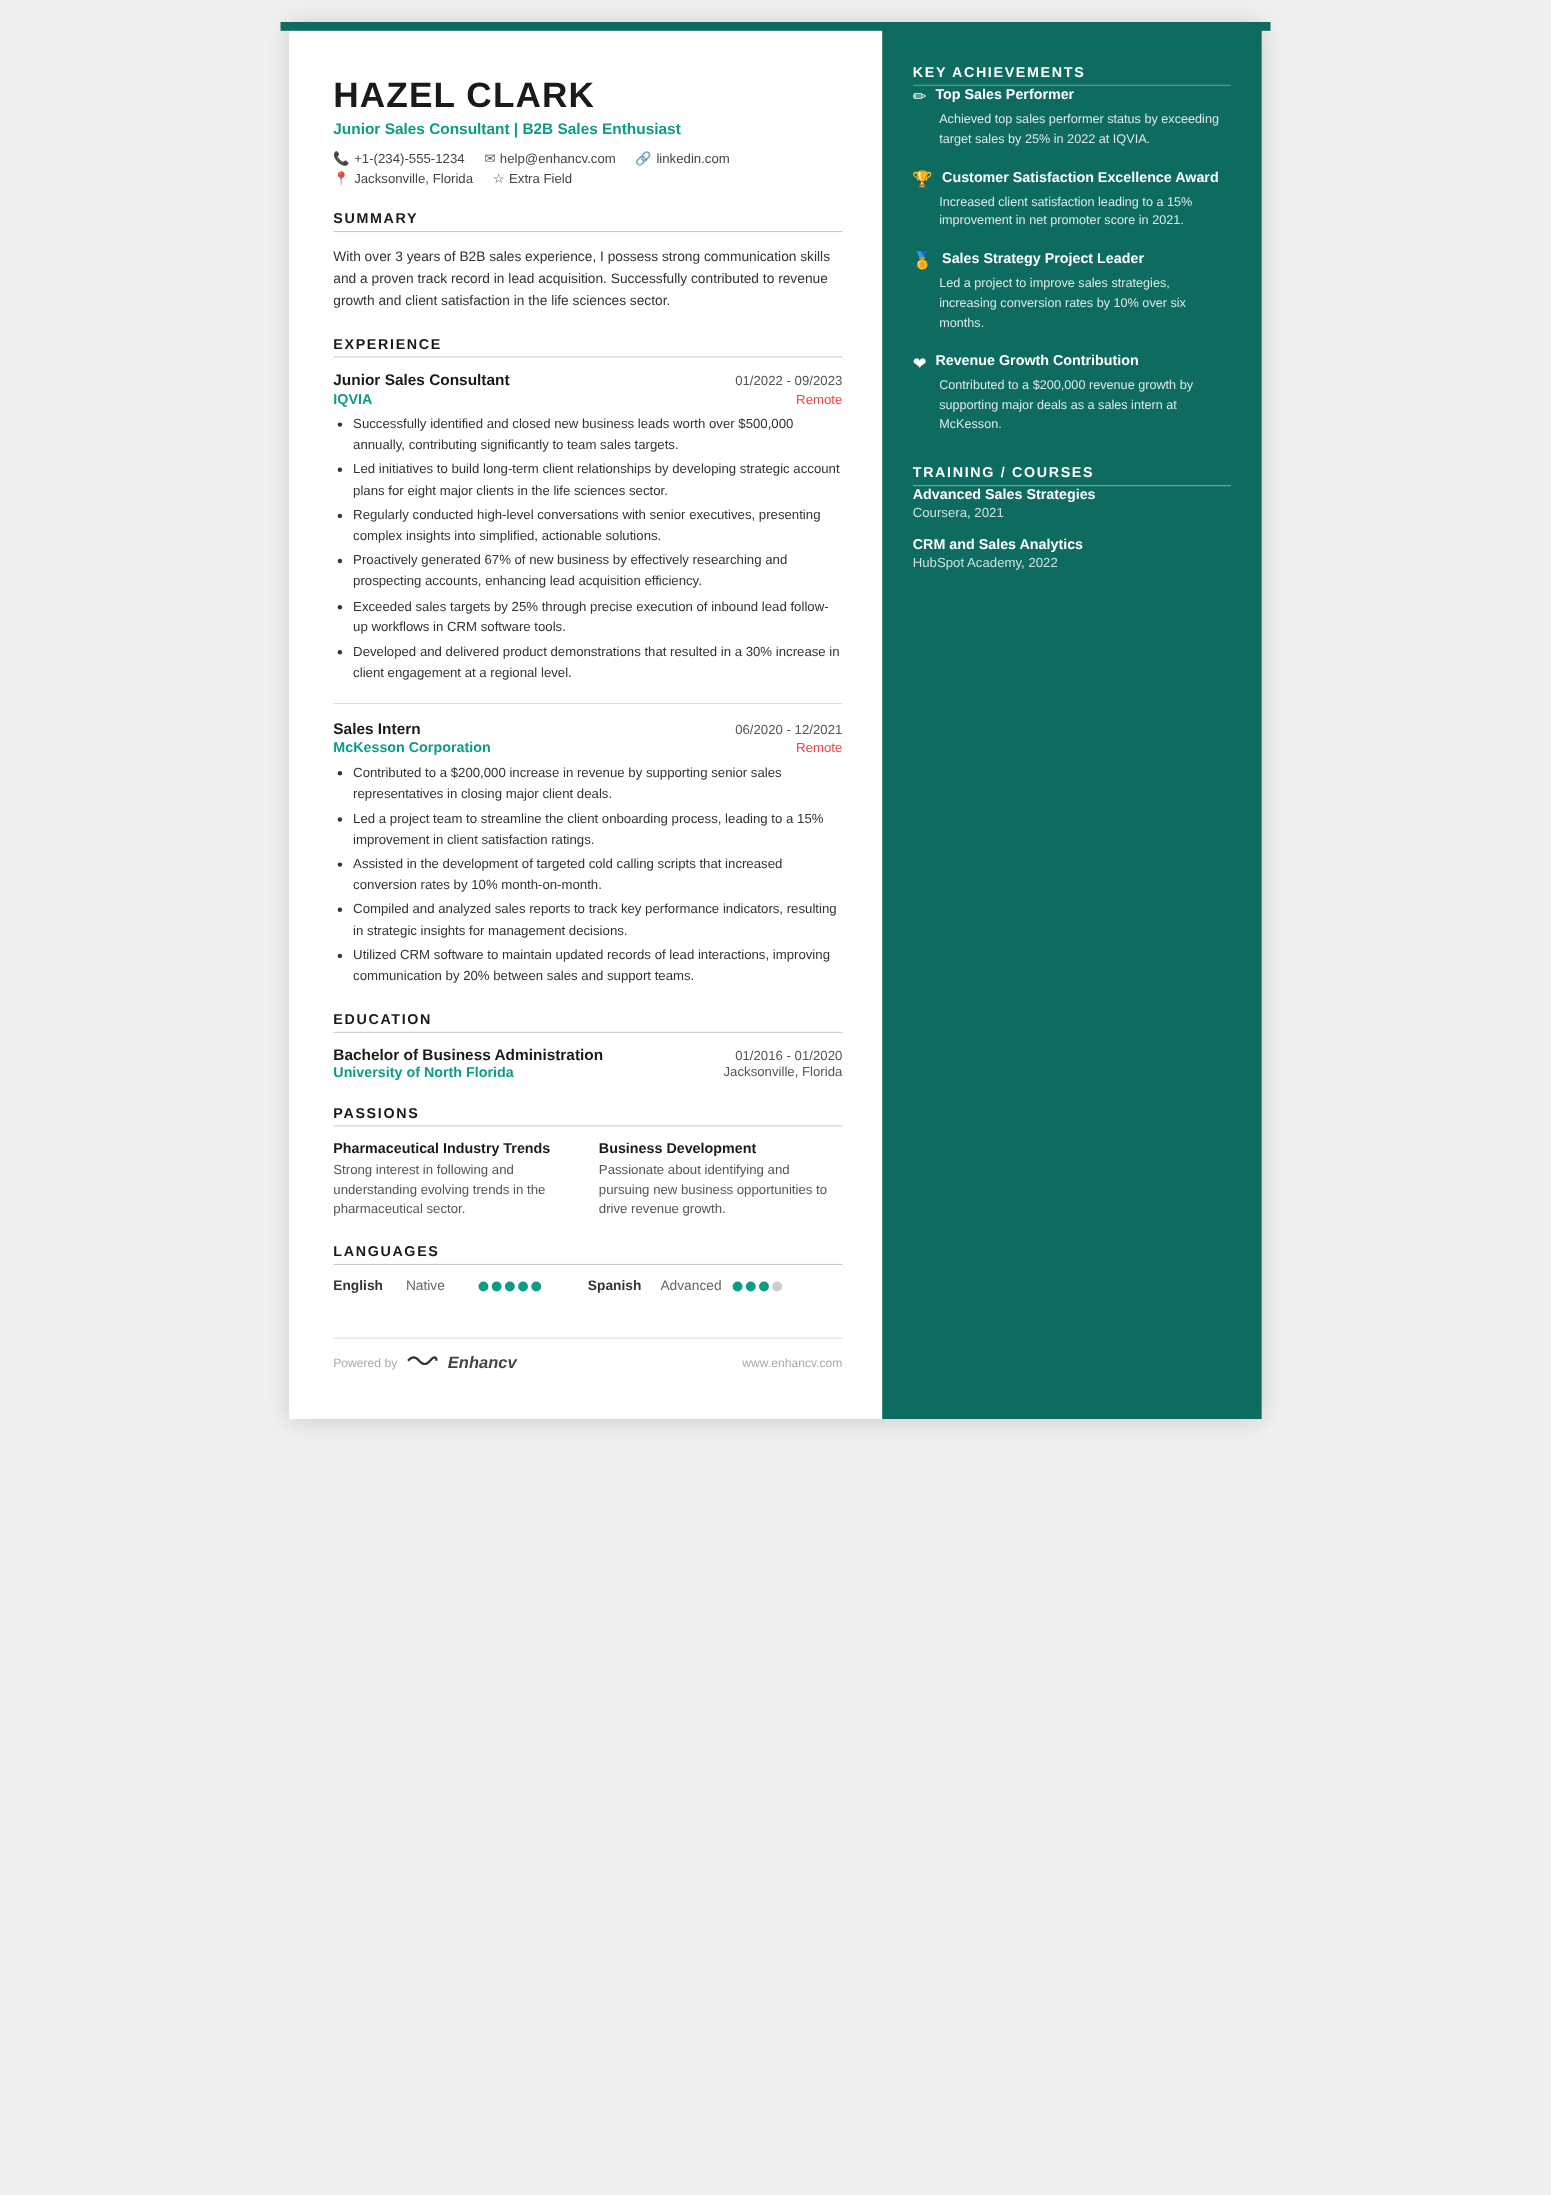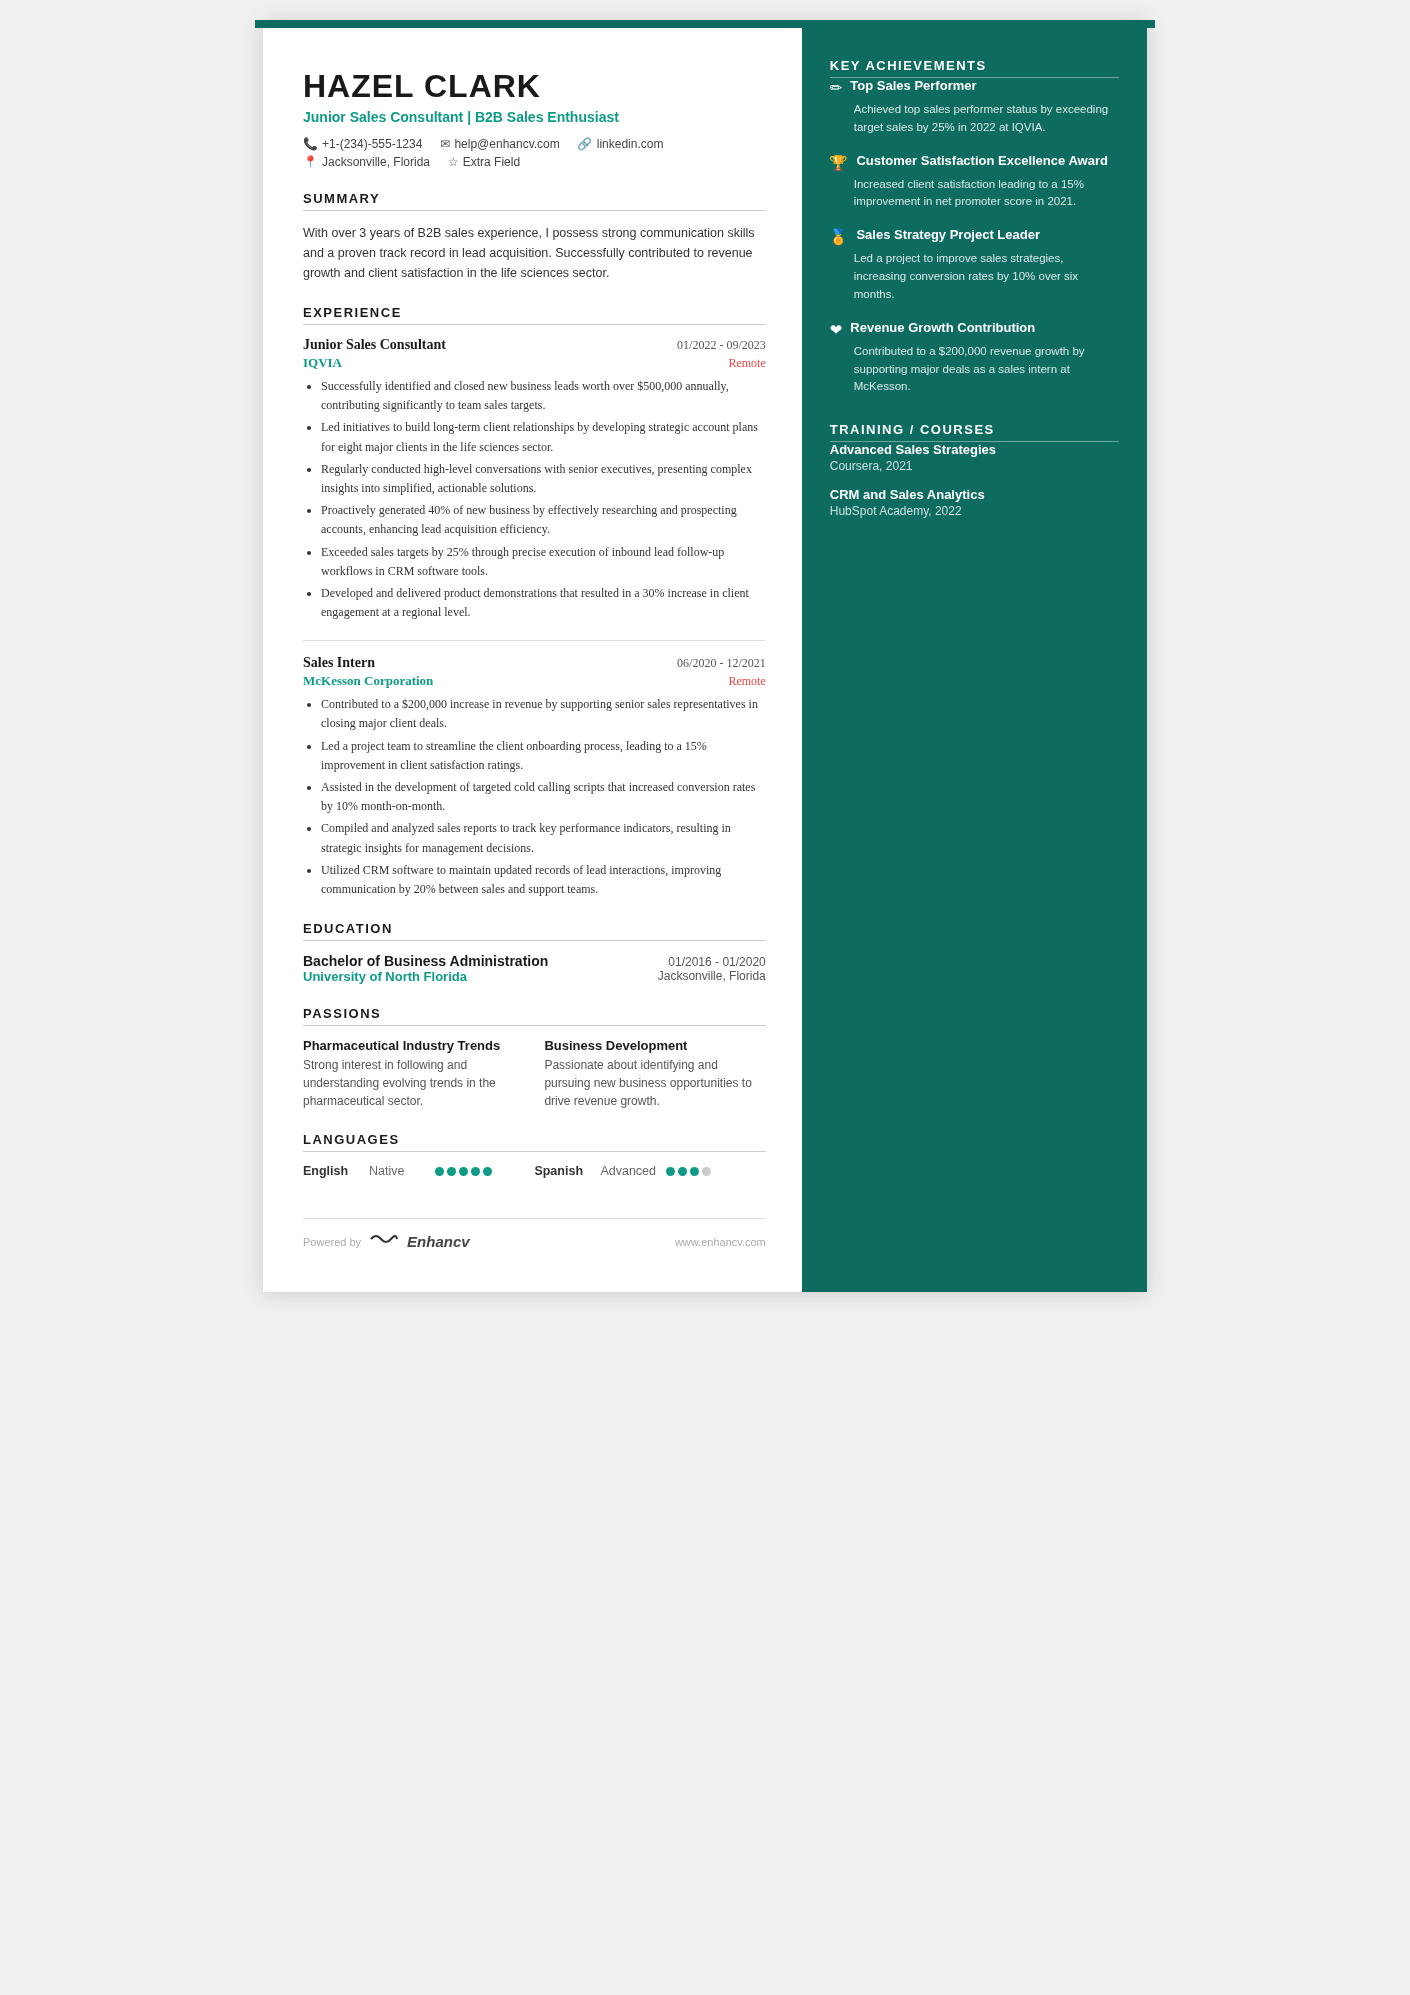--- a/index.html
+++ b/index.html
@@ -78,21 +78,20 @@
       margin-bottom: 12px;
     }
     .summary-text {
       font-size: 12.5px;
       color: #333;
       line-height: 1.6;
     }
     
     .exp-entry {
       margin-bottom: 18px;
-      font-family: Liberation Serif, serif;
     }
     .exp-header {
       display: flex;
       justify-content: space-between;
       align-items: baseline;
       margin-bottom: 2px;
     }
     .exp-role {
       font-size: 14px;
       font-weight: 700;
@@ -353,21 +352,21 @@
             <span class="exp-date">01/2022 - 09/2023</span>
           </div>
           <div class="exp-company-row">
             <span class="exp-company">IQVIA</span>
             <span class="exp-location">Remote</span>
           </div>
           <ul class="exp-bullets">
             <li>Successfully identified and closed new business leads worth over $500,000 annually, contributing significantly to team sales targets.</li>
             <li>Led initiatives to build long-term client relationships by developing strategic account plans for eight major clients in the life sciences sector.</li>
             <li>Regularly conducted high-level conversations with senior executives, presenting complex insights into simplified, actionable solutions.</li>
-            <li>Proactively generated 40% of new business by effectively researching and prospecting accounts, enhancing lead acquisition efficiency.</li>
+            <li>Proactively generated 67% of new business by effectively researching and prospecting accounts, enhancing lead acquisition efficiency.</li>
             <li>Exceeded sales targets by 25% through precise execution of inbound lead follow-up workflows in CRM software tools.</li>
             <li>Developed and delivered product demonstrations that resulted in a 30% increase in client engagement at a regional level.</li>
           </ul>
         </div>
 
         <hr class="exp-divider">
 
         <div class="exp-entry">
           <div class="exp-header">
             <span class="exp-role">Sales Intern</span>

